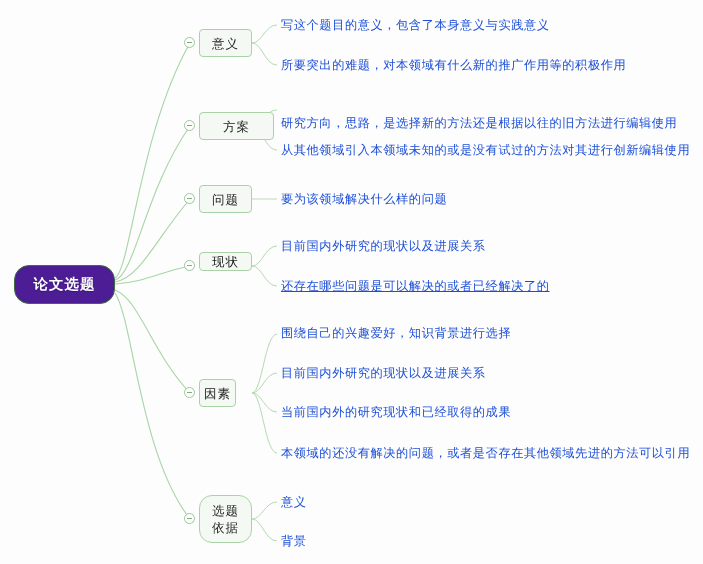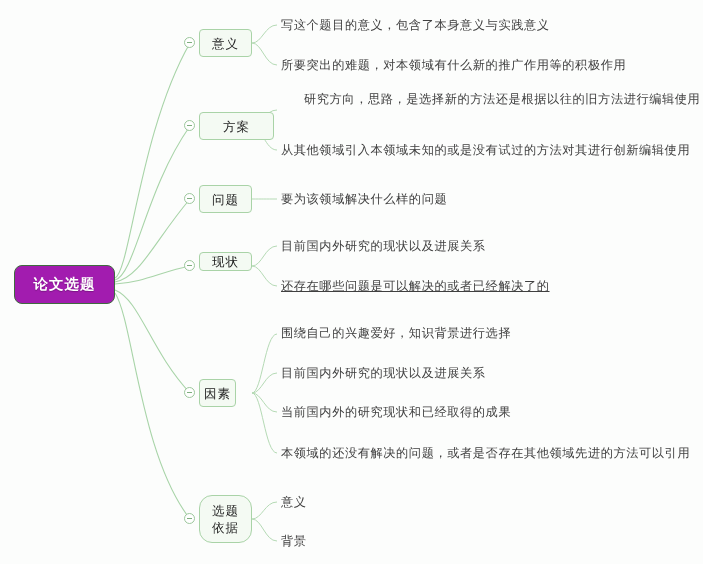--- a/index.html
+++ b/index.html
@@ -11,23 +11,23 @@
     position:relative;
   }
   #canvas{position:absolute;inset:0;width:703px;height:564px;}
   .edge{fill:none;stroke:#a8d4a8;stroke-width:1.1;}
   .leafedge{fill:none;stroke:#b5dab5;stroke-width:1;}
 
   .node{position:absolute;box-sizing:border-box;}
 
   .root{
     left:14px;top:265px;width:101px;height:39px;
-    background:#a21caf;
+    background:#4c1d95;
     border:1.5px solid #3f6b3f;
-    border-radius:8px;
+    border-radius:15px;
     display:flex;align-items:center;justify-content:center;
     color:#ffffff;
     font-size:14.5px;
     font-weight:bold;
     letter-spacing:1px;
     text-shadow:0 1px 1px rgba(0,0,0,.25);
     text-align:right;
   }
 
   .branch{
@@ -53,21 +53,21 @@
   .toggle::before{
     content:"";
     position:absolute;
     left:2px;right:2px;top:4px;
     height:1px;
     background:#7fae7f;
   }
 
   .leaf{
     position:absolute;
-    color:#404040;
+    color:#1d4ed8;
     font-size:12.2px;
     letter-spacing:0.6px;
     white-space:nowrap;
     line-height:14px;
   }
 </style>
 </head>
 <body>
 
 <svg id="canvas" viewBox="0 0 703 564">
@@ -107,21 +107,21 @@
 <div class="node branch" style="left:199px;top:29px;width:53px;height:28px;">
   <span>意义</span>
 </div>
 <div class="leaf" style="left:281px;top:18px;">写这个题目的意义，包含了本身意义与实践意义</div>
 <div class="leaf" style="left:281px;top:58px;">所要突出的难题，对本领域有什么新的推广作用等的积极作用</div>
 
 <div class="toggle" style="left:184px;top:120px;"></div>
 <div class="node branch" style="left:199px;top:112px;width:75px;height:28px;">
   <span>方案</span>
 </div>
-<div class="leaf" style="left:281px;top:92px;margin-left:23px;">研究方向，思路，是选择新的方法还是根据以往的旧方法进行编辑使用</div>
+<div class="leaf" style="left:281px;top:116px;">研究方向，思路，是选择新的方法还是根据以往的旧方法进行编辑使用</div>
 <div class="leaf" style="left:281px;top:143px;">从其他领域引入本领域未知的或是没有试过的方法对其进行创新编辑使用</div>
 
 <div class="toggle" style="left:184px;top:193px;"></div>
 <div class="node branch" style="left:199px;top:185px;width:53px;height:28px;">
   <span>问题</span>
 </div>
 <div class="leaf" style="left:281px;top:192px;">要为该领域解决什么样的问题</div>
 
 <div class="toggle" style="left:184px;top:260px;"></div>
 <div class="node branch" style="left:199px;top:252px;width:53px;height:19px;">

